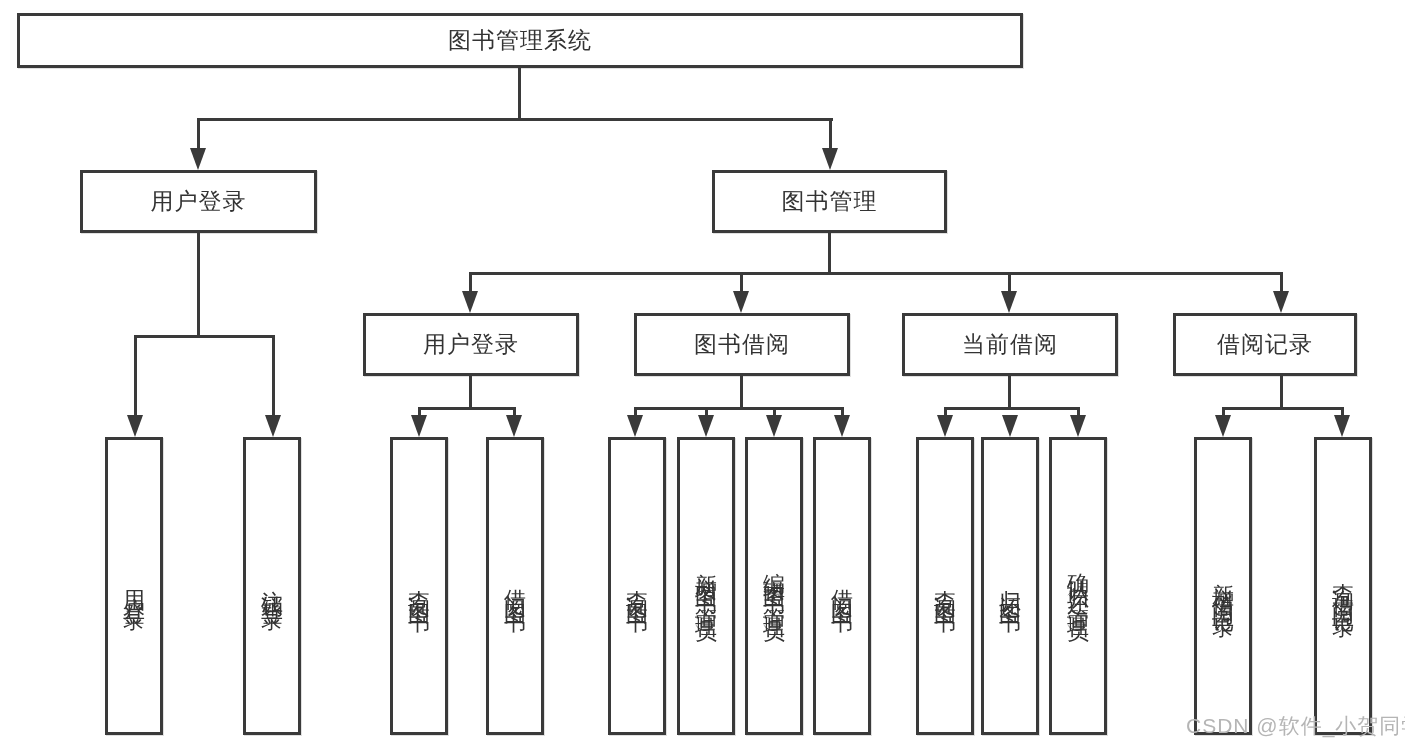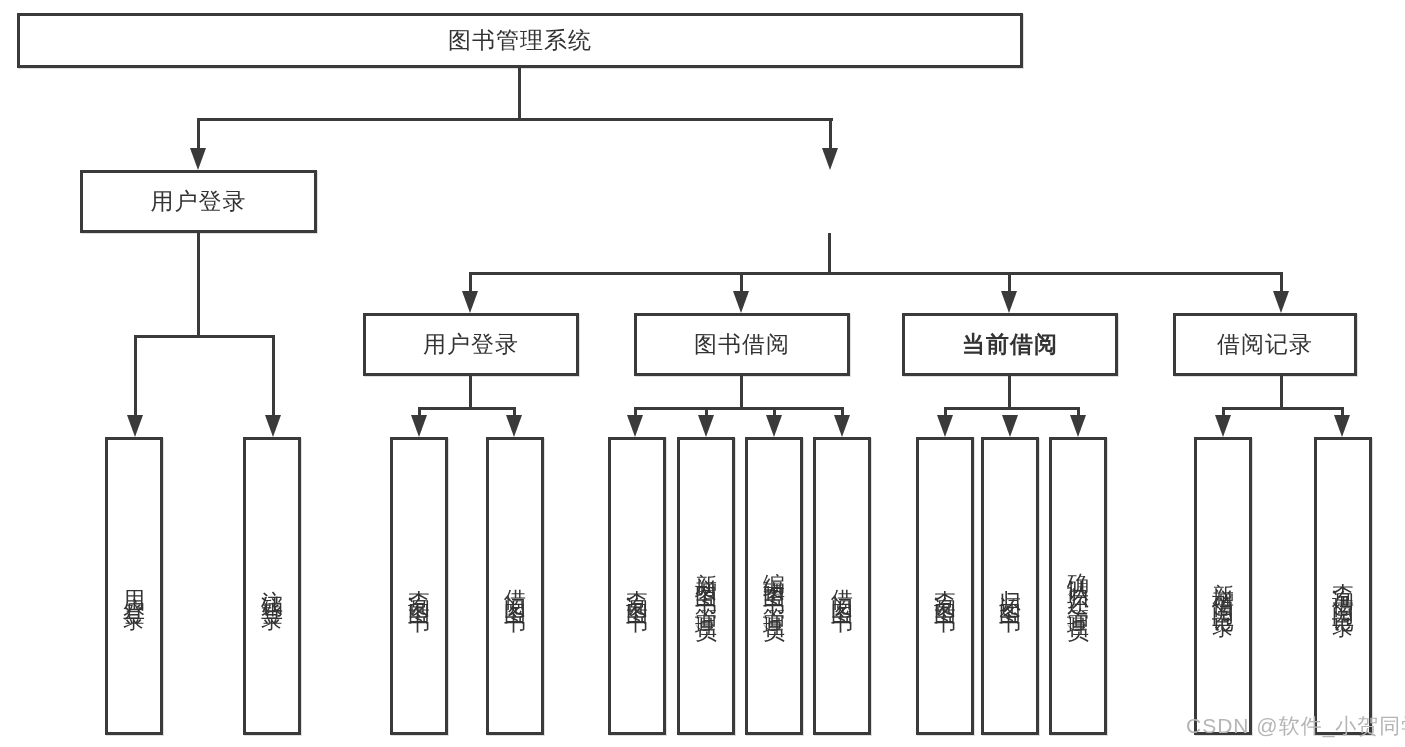--- a/index.html
+++ b/index.html
@@ -77,20 +77,23 @@
   <div class="vline" style="left:518px;top:68px;height:52px;"></div>
   <div class="hline" style="left:197px;top:118px;width:636px;"></div>
   <div class="vline" style="left:197px;top:118px;height:34px;"></div>
   <div class="vline" style="left:829px;top:118px;height:34px;"></div>
   <div class="arrow" style="left:190px;top:148px;"></div>
   <div class="arrow" style="left:822px;top:148px;"></div>
 
   <div class="box" style="left:80px;top:170px;width:237px;height:63px;">
     <span>用户登录</span>
   </div>
+  <div class="box" style="left:712px;top:170px;width:235px;height:63px;">
+    <span>图书管理</span>
+  </div>
 
   <div class="vline" style="left:197px;top:233px;height:104px;"></div>
   <div class="hline" style="left:134px;top:335px;width:141px;"></div>
   <div class="vline" style="left:134px;top:335px;height:84px;"></div>
   <div class="vline" style="left:272px;top:335px;height:84px;"></div>
   <div class="arrow" style="left:127px;top:415px;"></div>
   <div class="arrow" style="left:265px;top:415px;"></div>
 
   <div class="vline" style="left:828px;top:233px;height:42px;"></div>
   <div class="hline" style="left:469px;top:272px;width:814px;"></div>
@@ -102,21 +105,21 @@
   <div class="arrow" style="left:733px;top:291px;"></div>
   <div class="arrow" style="left:1001px;top:291px;"></div>
   <div class="arrow" style="left:1273px;top:291px;"></div>
 
   <div class="box" style="left:363px;top:313px;width:216px;height:63px;">
     <span>用户登录</span>
   </div>
   <div class="box" style="left:634px;top:313px;width:216px;height:63px;">
     <span>图书借阅</span>
   </div>
-  <div class="box" style="left:902px;top:313px;width:216px;height:63px;font-weight:bold;">
+  <div class="box" style="left:902px;top:313px;width:216px;height:63px;">
     <span>当前借阅</span>
   </div>
   <div class="box" style="left:1173px;top:313px;width:184px;height:63px;">
     <span>借阅记录</span>
   </div>
 
   <div class="vline" style="left:469px;top:376px;height:34px;"></div>
   <div class="hline" style="left:418px;top:407px;width:98px;"></div>
   <div class="vline" style="left:418px;top:407px;height:14px;"></div>
   <div class="vline" style="left:513px;top:407px;height:14px;"></div>

